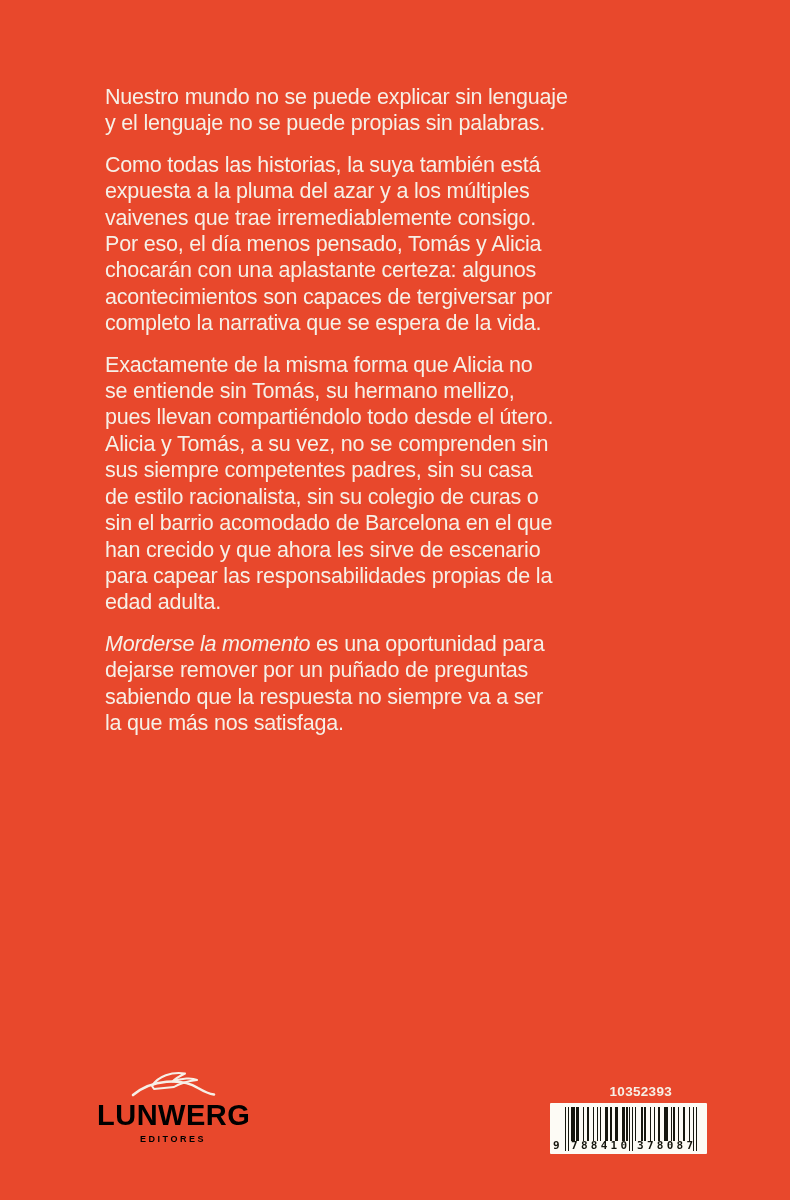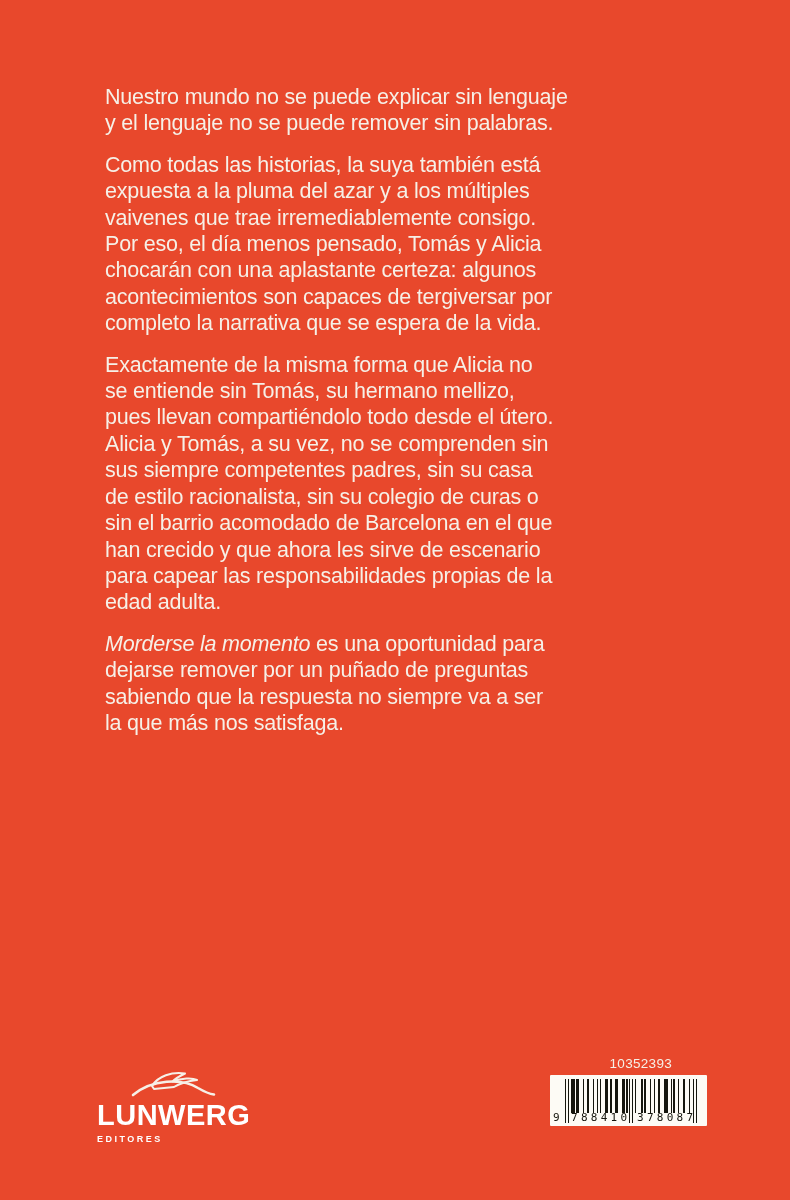--- a/index.html
+++ b/index.html
@@ -27,41 +27,43 @@
   .copy p {
     white-space:pre-line;
     margin:0 0 15px 0;
   }
   .copy em { font-style:italic; }
   
   .logo {
     position:absolute;
     left:97px; top:1069px;
     width:152px;
-    color:#ffffff;
+    text-align:center;
+    color:#000000;
   }
   .logo svg { display:block; margin:0 auto; }
   .logo-name {
     font-weight:bold;
     font-size:29px;
     letter-spacing:0.5px;
     line-height:1;
     margin-top:4px;
   }
   .logo-sub {
     font-size:9px;
     letter-spacing:2.5px;
     margin-top:4px;
     font-weight:bold;
   }
   
   .barcode-area {
     position:absolute;
-    left:550px; top:1056px;
+    left:550px; top:1084px;
     width:152px;
+    font-weight:bold;
   }
   .bc-top {
     color:#F6F0E7;
     font-size:13.5px;
     text-align:right;
     padding-right:30px;
     letter-spacing:0.3px;
   }
   .bc-box {
     position:relative;
@@ -90,21 +92,21 @@
   .bc-digits span { position:absolute; top:0; }
   .bc-digits .grp { display:flex; justify-content:space-between; }
 </style>
 </head>
 <body>
 
 <div class="cover">
 
   <main class="copy">
     <p>Nuestro mundo no se puede explicar sin lenguaje
-y el lenguaje no se puede remover sin palabras.</p>
+y el lenguaje no se puede propias sin palabras.</p>
     <p>Como todas las historias, la suya también está
 expuesta a la pluma del azar y a los múltiples
 vaivenes que trae irremediablemente consigo.
 Por eso, el día menos pensado, Tomás y Alicia
 chocarán con una aplastante certeza: algunos
 acontecimientos son capaces de tergiversar por
 completo la narrativa que se espera de la vida.</p>
     <p>Exactamente de la misma forma que Alicia no
 se entiende sin Tomás, su hermano mellizo,
 pues llevan compartiéndolo todo desde el útero.

